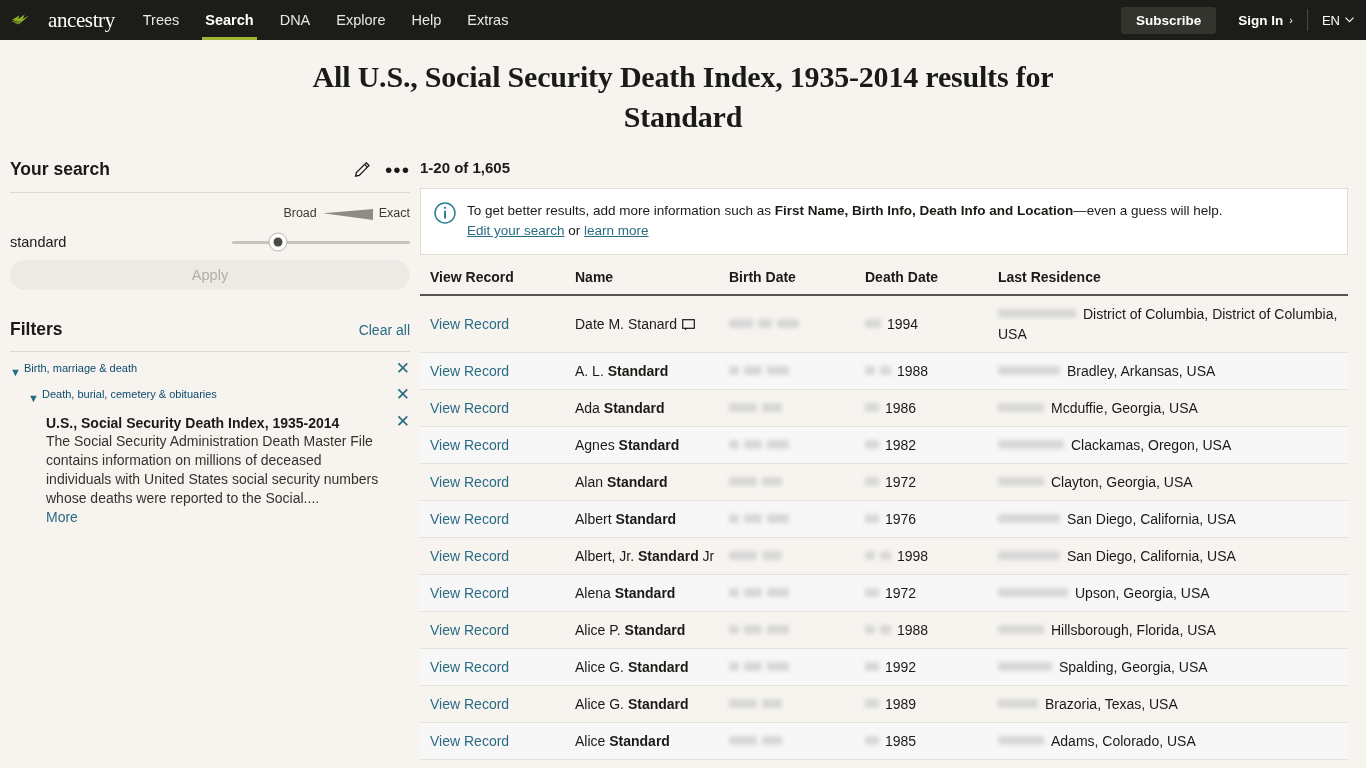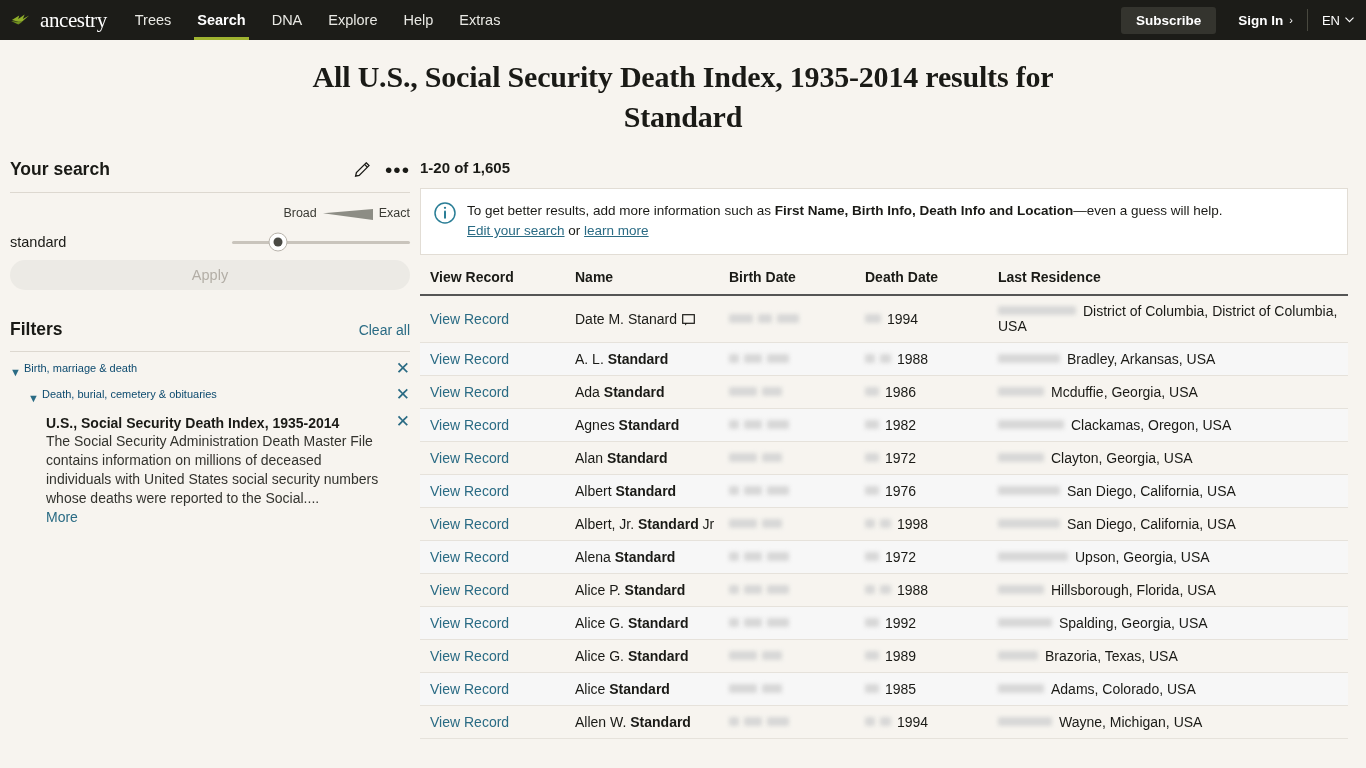--- a/index.html
+++ b/index.html
@@ -10,21 +10,21 @@
     overflow: hidden;
   }
 
   
   .topnav {
     height: 40px; background: #1c1c18;
     display: flex; align-items: center;
     padding: 0 12px 0 10px;
     position: relative;
   }
-  .logo { display: flex; align-items: center; gap: 8px; margin-right: 28px; }
+  .logo { display: flex; align-items: center; gap: 16px; margin-right: 28px; }
   .logo-mark { width: 22px; height: 20px; display:block; }
   .logo-text {
     color: #fff; font-family: "Liberation Serif", serif;
     font-size: 21px; letter-spacing: -0.4px;
   }
   .navlinks { display: flex; align-items: center; gap: 26px; height: 40px; }
   .navlink {
     color: #e9e9e4; font-size: 14.5px; line-height: 40px;
     height: 40px; cursor: pointer; position: relative; text-decoration: none;
   }
@@ -171,21 +171,21 @@
   .bubble-icon { vertical-align: -2px; margin-left: 5px; }
 
   
   .redact {
     display: inline-block; height: 9px; border-radius: 1px;
     background: #d6d6d6; vertical-align: 1px;
     filter: blur(2.2px); opacity: .95;
   }
   .redact + .redact { margin-left: 5px; }
   .death-year { margin-left: 6px; }
-  .res-cell { white-space: normal; line-height: 15px; }
+  .res-cell { white-space: normal; line-height: 20px; }
   .res-redact { margin-right: 7px; }
 </style>
 </head>
 <body>
 
 <div class="topnav">
   <div class="logo">
     <svg class="logo-mark" viewBox="0 0 24 22">
       <path d="M2 11 L10 6 L9 10 L16 5 L14 10 L21 6 L13 13 L9 13 Z" fill="#8fae29"></path>
       <path d="M1 12 L13 13.5 L9 16 Z" fill="#6f8f1f"></path>

